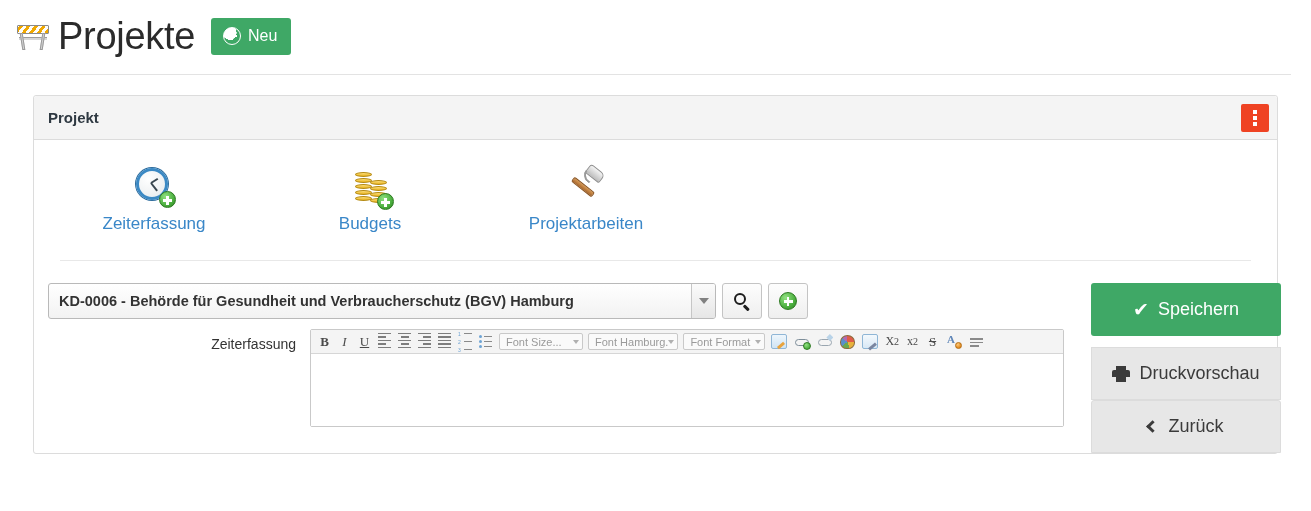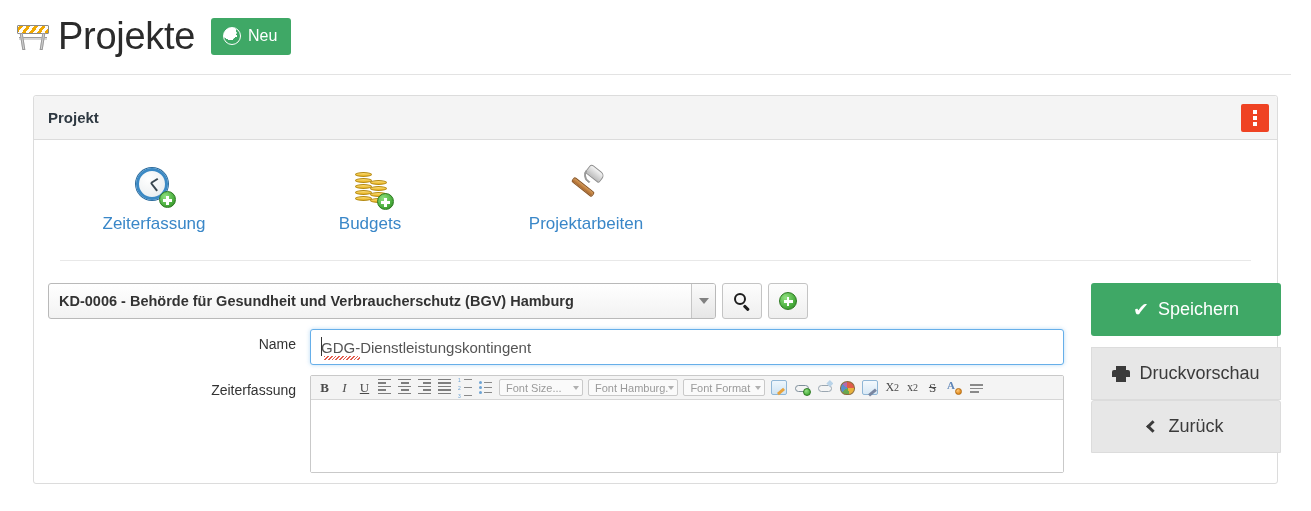--- a/index.html
+++ b/index.html
@@ -597,28 +597,20 @@
                 <span class="ring"></span>
                   <span class="stem"></span>
               </span>
             </button>
             <button class="sq-btn">
               <span class="plus-circle-green"></span>
             </button>
           </div>
         </div>
 
-        <div class="form-row">
-          <div class="form-label">Name</div>
-          <div class="input-shell">
-            <input class="text-input" type="text" value="GDG-Dienstleistungskontingent" style="">
-            <span class="caret"></span>
-            <span class="squiggle"></span>
-          </div>
-        </div>
 
         <div class="form-row">
           <div class="form-label">Zeiterfassung</div>
           <div class="editor">
             <div class="editor-toolbar">
 
               <span class="tb b">B</span>
               <span class="tb i">I</span>
               <span class="tb u">U</span>
 

